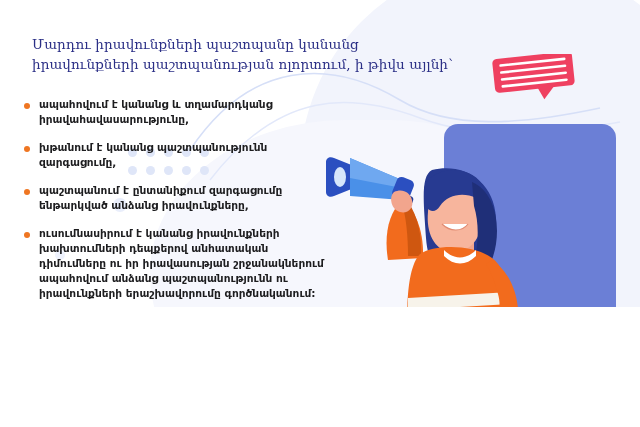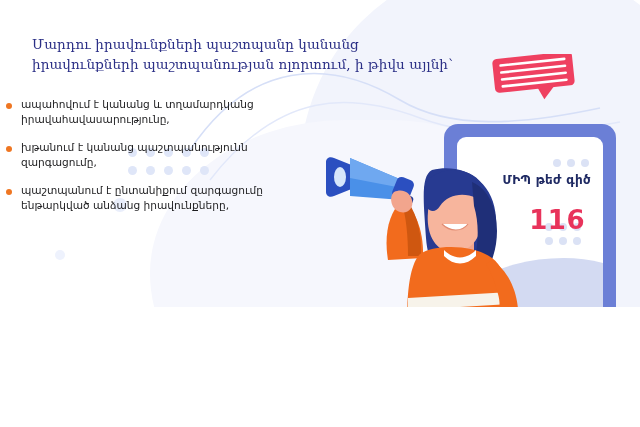--- a/index.html
+++ b/index.html
@@ -27,21 +27,21 @@
 
   
   .title{
     position:absolute;left:32px;top:34px;width:430px;
     color:#2b2f86;
     font-family:"DejaVu Serif","Liberation Serif",serif;
     font-size:13.5px;line-height:1.5;letter-spacing:.1px;
   }
 
   
-  .bullets{position:absolute;left:6px;top:97px;width:310px;}
+  .bullets{position:absolute;left:24px;top:97px;width:310px;font-weight:bold;}
   .bullet-item{display:flex;align-items:flex-start;margin-bottom:13px;}
   .bullet-dot{
     flex:0 0 auto;width:6px;height:6px;border-radius:50%;
     background:#ef7622;margin-top:6px;margin-right:9px;
   }
   .bullet-text{
     color:#1d1d1f;font-size:10.6px;line-height:1.42;
     font-family:"DejaVu Sans","Liberation Sans",sans-serif;
   }
 
@@ -143,20 +143,24 @@
     <div class="bullet-item">
       <span class="bullet-dot"></span>
       <span class="bullet-text">խթանում է կանանց պաշտպանությունն զարգացումը,</span>
     </div>
 
     <div class="bullet-item">
       <span class="bullet-dot"></span>
       <span class="bullet-text">պաշտպանում է ընտանիքում զարգացումը ենթարկված անձանց իրավունքները,</span>
     </div>
 
+    <div class="bullet-item">
+      <span class="bullet-dot"></span>
+      <span class="bullet-text">ուսումնասիրում է կանանց իրավունքների խախտումների դեպքերով անհատական դիմումները ու իր իրավասության շրջանակներում ապահովում անձանց պաշտպանությունն ու իրավունքների երաշխավորումը գործնականում:</span>
+    </div>
 
   </div>
 
   <div class="email-row">
     <svg class="envelope" viewBox="0 0 62 48">
       <rect x="10" y="2" width="40" height="28" rx="1.5" fill="#ffffff" stroke="#e4e9fa" stroke-width="1"></rect>
       <g stroke="#dfe6f8" stroke-width="1.4">
         <line x1="15" y1="8" x2="45" y2="8"></line>
         <line x1="15" y1="12" x2="45" y2="12"></line>
         <line x1="15" y1="16" x2="45" y2="16"></line>
@@ -169,40 +173,20 @@
       <rect x="12" y="34" width="14" height="3.5" rx="1.2" fill="#6b7fd6"></rect>
       <rect x="34" y="33" width="18" height="3" rx="1.2" fill="#eef1fc"></rect>
       <rect x="34" y="38" width="12" height="2.5" rx="1.2" fill="#eef1fc"></rect>
     </svg>
     <span class="email-text">ombuds@ombuds.am</span>
   </div>
 
   <div class="rule"></div>
 
   <div class="tablet">
-    <div class="tablet-screen">
-      <div class="screen-wash"></div>
-
-      <div class="dotgrid">
-        <b></b>
-          <b></b>
-          <b></b>
-      </div>
-      <div class="dotgrid lower">
-        <b></b>
-          <b></b>
-          <b></b>
-          <b></b>
-          <b></b>
-          <b></b>
-      </div>
-
-      <div class="hotline-label">ՄԻՊ թեժ գիծ</div>
-      <div class="hotline-number">116</div>
-    </div>
     <div class="tablet-home"></div>
   </div>
 
   <svg class="bubble" viewBox="0 0 86 46">
     <g transform="rotate(-6 43 23)">
       <rect x="2" y="1" width="80" height="34" rx="4.5" fill="#ef4060"></rect>
       <path d="M44,33 L62,33 L50,46 Z" fill="#ef4060"></path>
       <g stroke="#ffffff" stroke-width="2.6" stroke-linecap="round">
         <line x1="10" y1="8" x2="74" y2="8"></line>
         <line x1="10" y1="15" x2="74" y2="15"></line>

